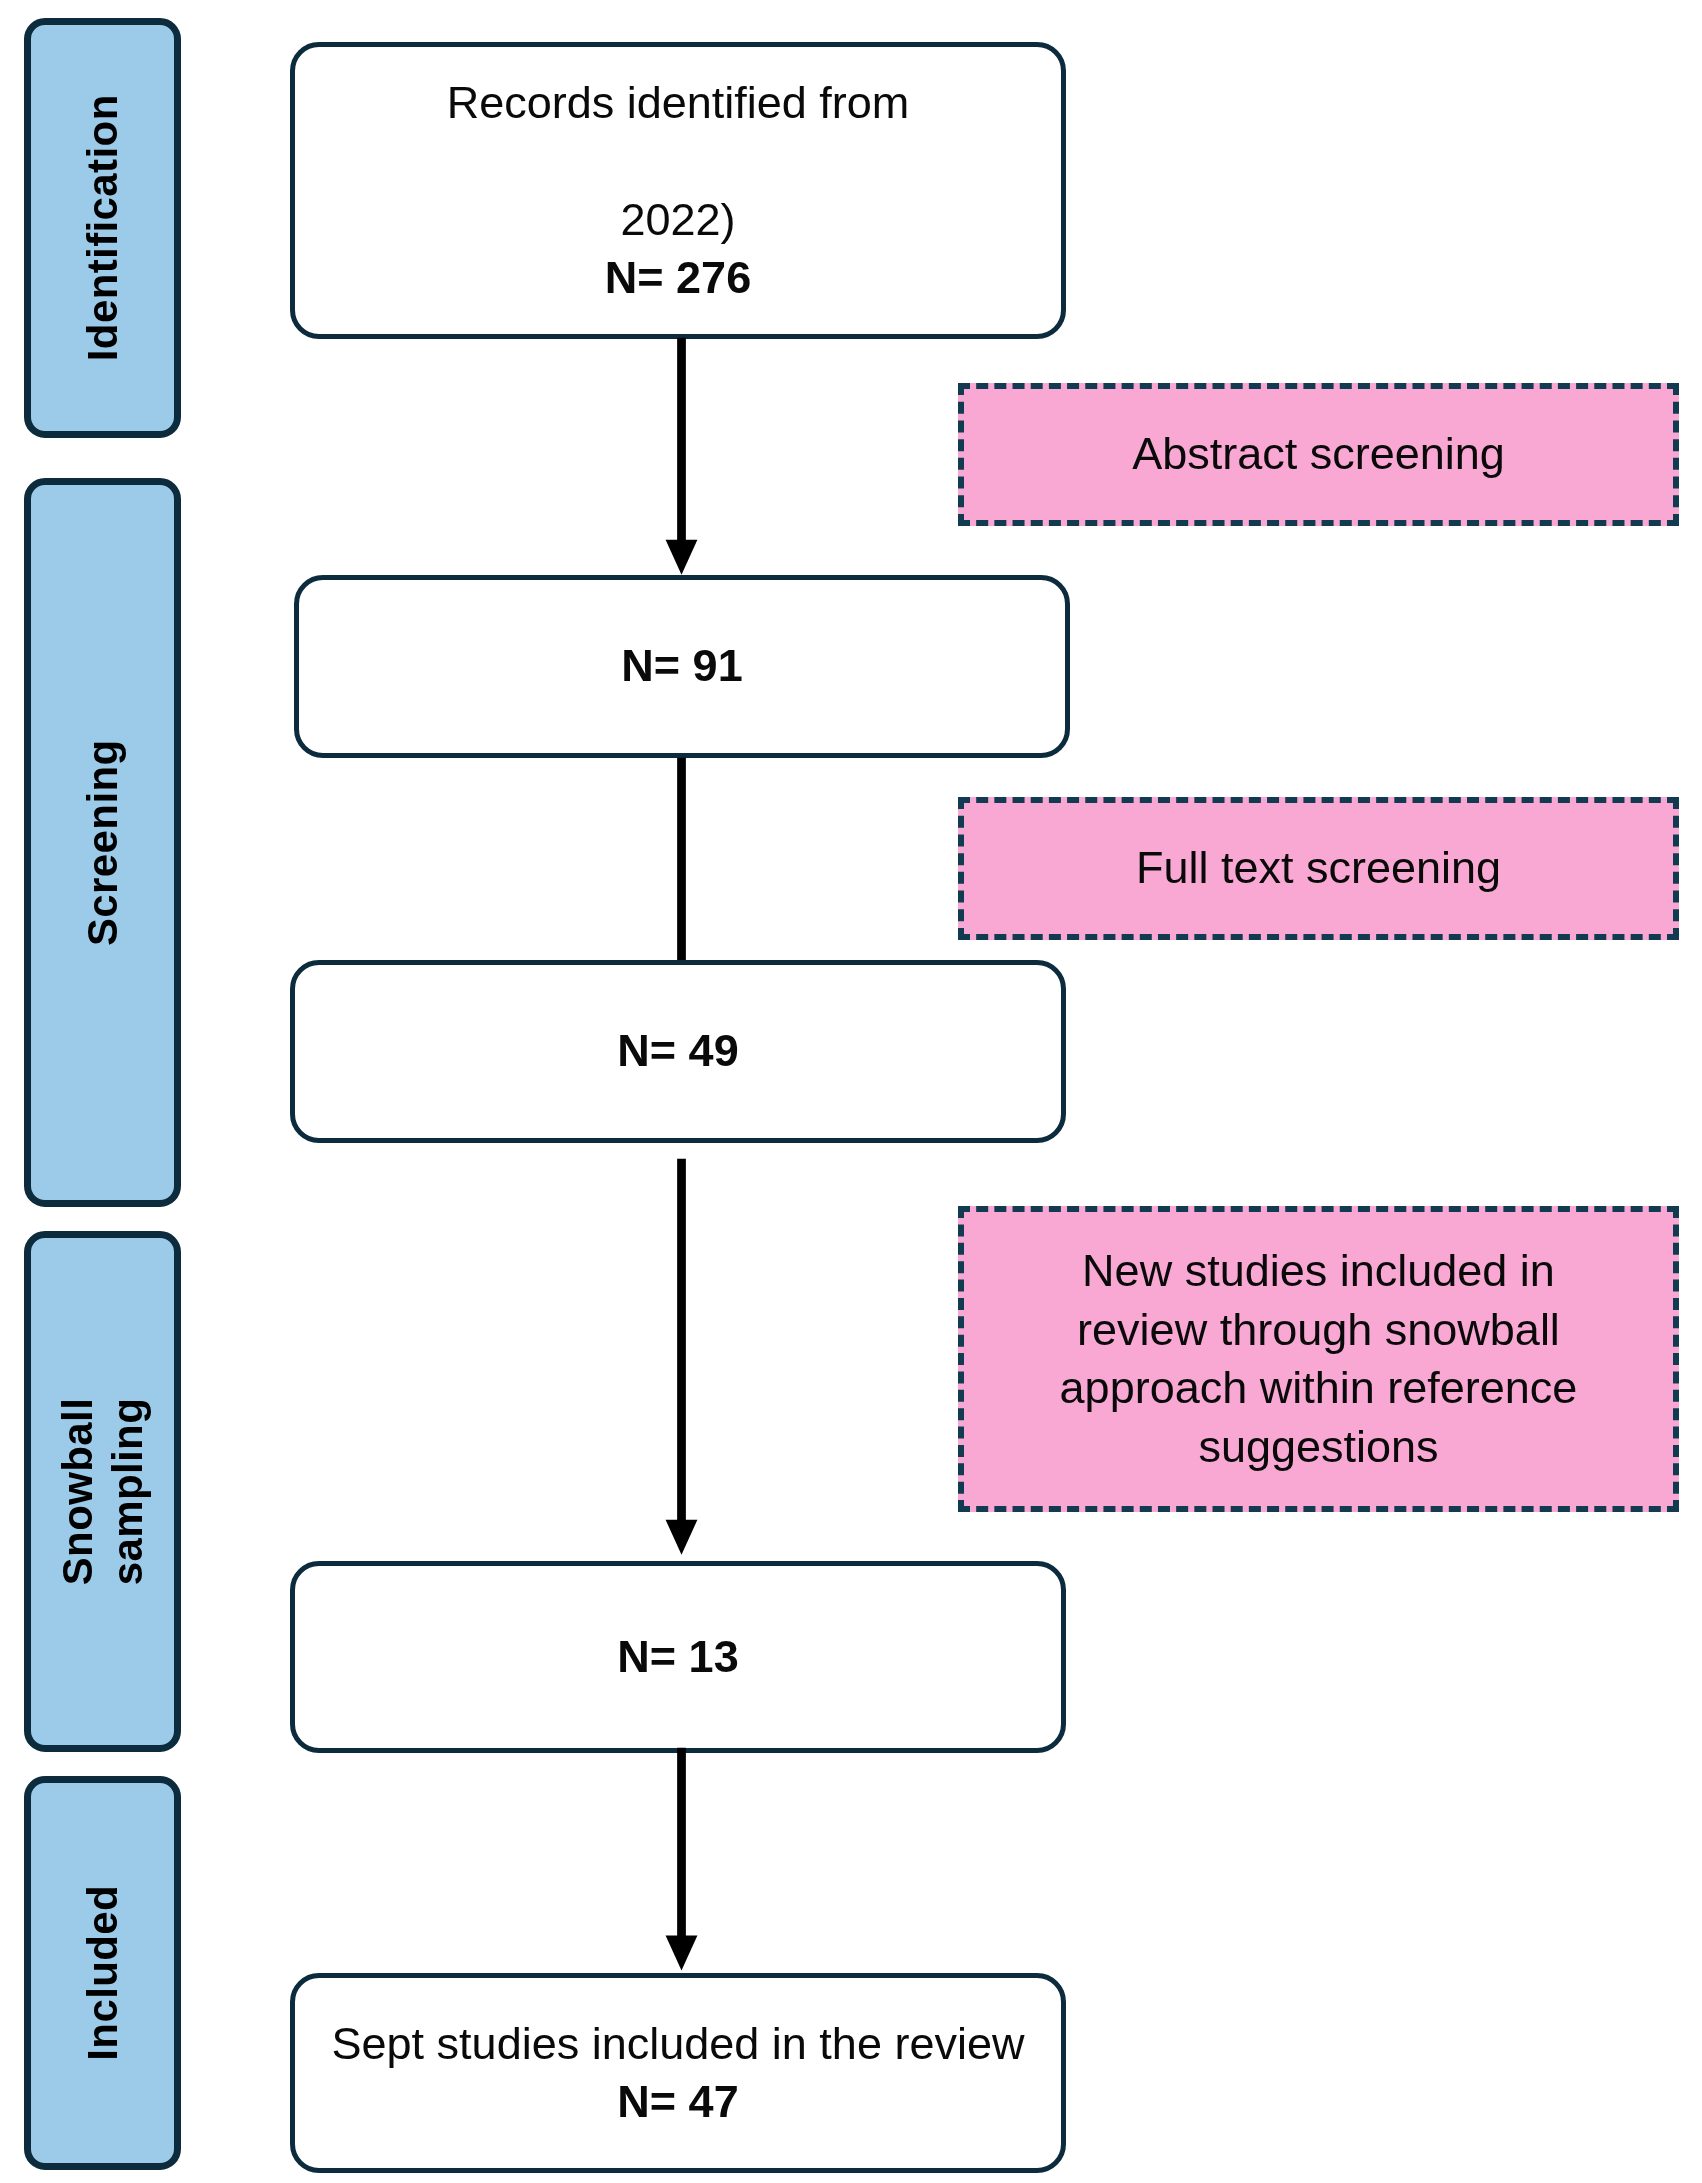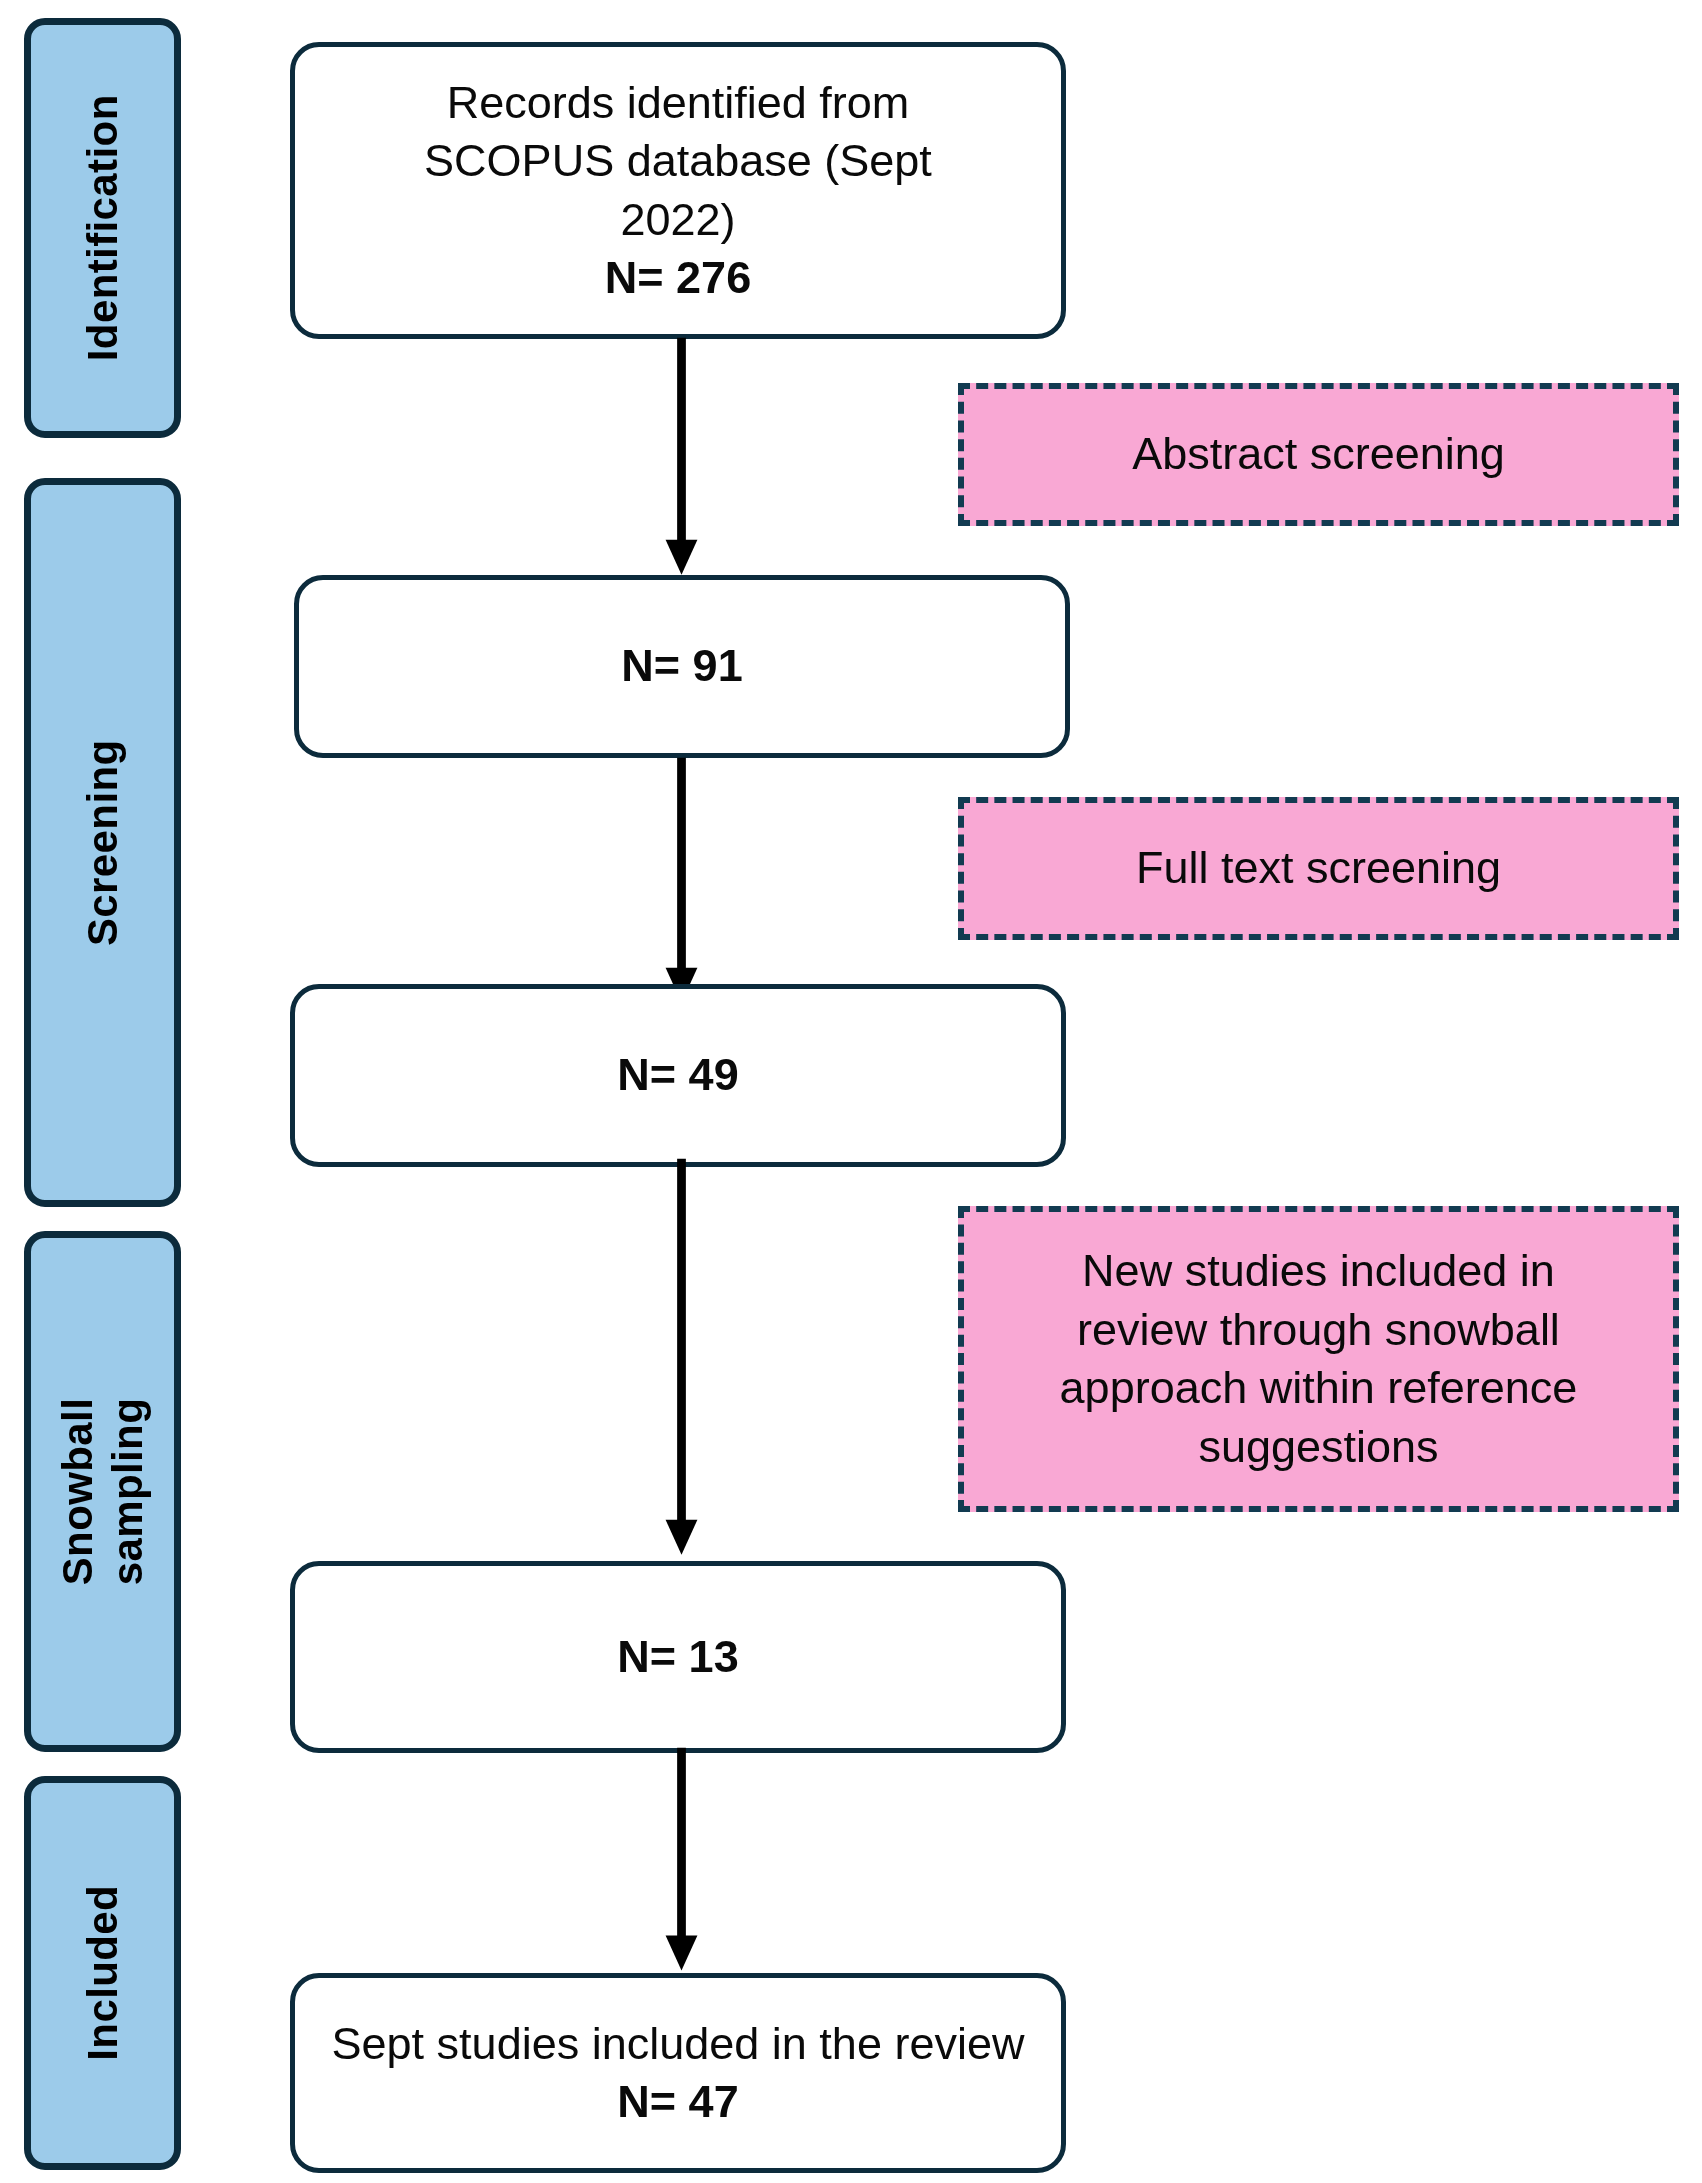--- a/index.html
+++ b/index.html
@@ -102,21 +102,21 @@
 sampling</span>
   </div>
 
   <div class="stage-box" style="left:24px; top:1776px; width:157px; height:394px;">
     <span class="stage-label">Included</span>
   </div>
 
   <div class="flow-box" style="left:290px; top:42px; width:776px; height:297px;">
     <div class="flow-text">
       <span>Records identified from</span><br>
-      <span>SCOPUS database (Sept</span><br>
+      <br>
       <span>2022)</span><br>
       <b>N= 276</b>
     </div>
   </div>
 
   <svg class="arrow" style="left:664px; top:337px;" width="35" height="240" viewBox="0 0 44 300">
     <line x1="22" y1="0" x2="22" y2="272" stroke="#000000" stroke-width="11"></line>
     <polygon points="22,298 2,254 42,254" fill="#000000"></polygon>
   </svg>
 
@@ -130,21 +130,21 @@
 
   <svg class="arrow" style="left:664px; top:757px;" width="35" height="248" viewBox="0 0 44 310">
     <line x1="22" y1="0" x2="22" y2="282" stroke="#000000" stroke-width="11"></line>
     <polygon points="22,308 2,264 42,264" fill="#000000"></polygon>
   </svg>
 
   <div class="note-box" style="left:958px; top:797px; width:721px; height:143px;justify-content:center;">
     <span class="note-text">Full text  screening</span>
   </div>
 
-  <div class="flow-box" style="left:290px; top:984px; width:776px; height:183px;">
+  <div class="flow-box" style="left:290px; top:960px; width:776px; height:183px;">
     <div class="flow-text num">N= 49</div>
   </div>
 
   <svg class="arrow" style="left:664px; top:1157px;" width="35" height="401" viewBox="0 0 44 500">
     <line x1="22" y1="0" x2="22" y2="472" stroke="#000000" stroke-width="11"></line>
     <polygon points="22,498 2,454 42,454" fill="#000000"></polygon>
   </svg>
 
   <div class="note-box" style="left:958px; top:1206px; width:721px; height:306px;">
     <span class="note-text">New studies included in

